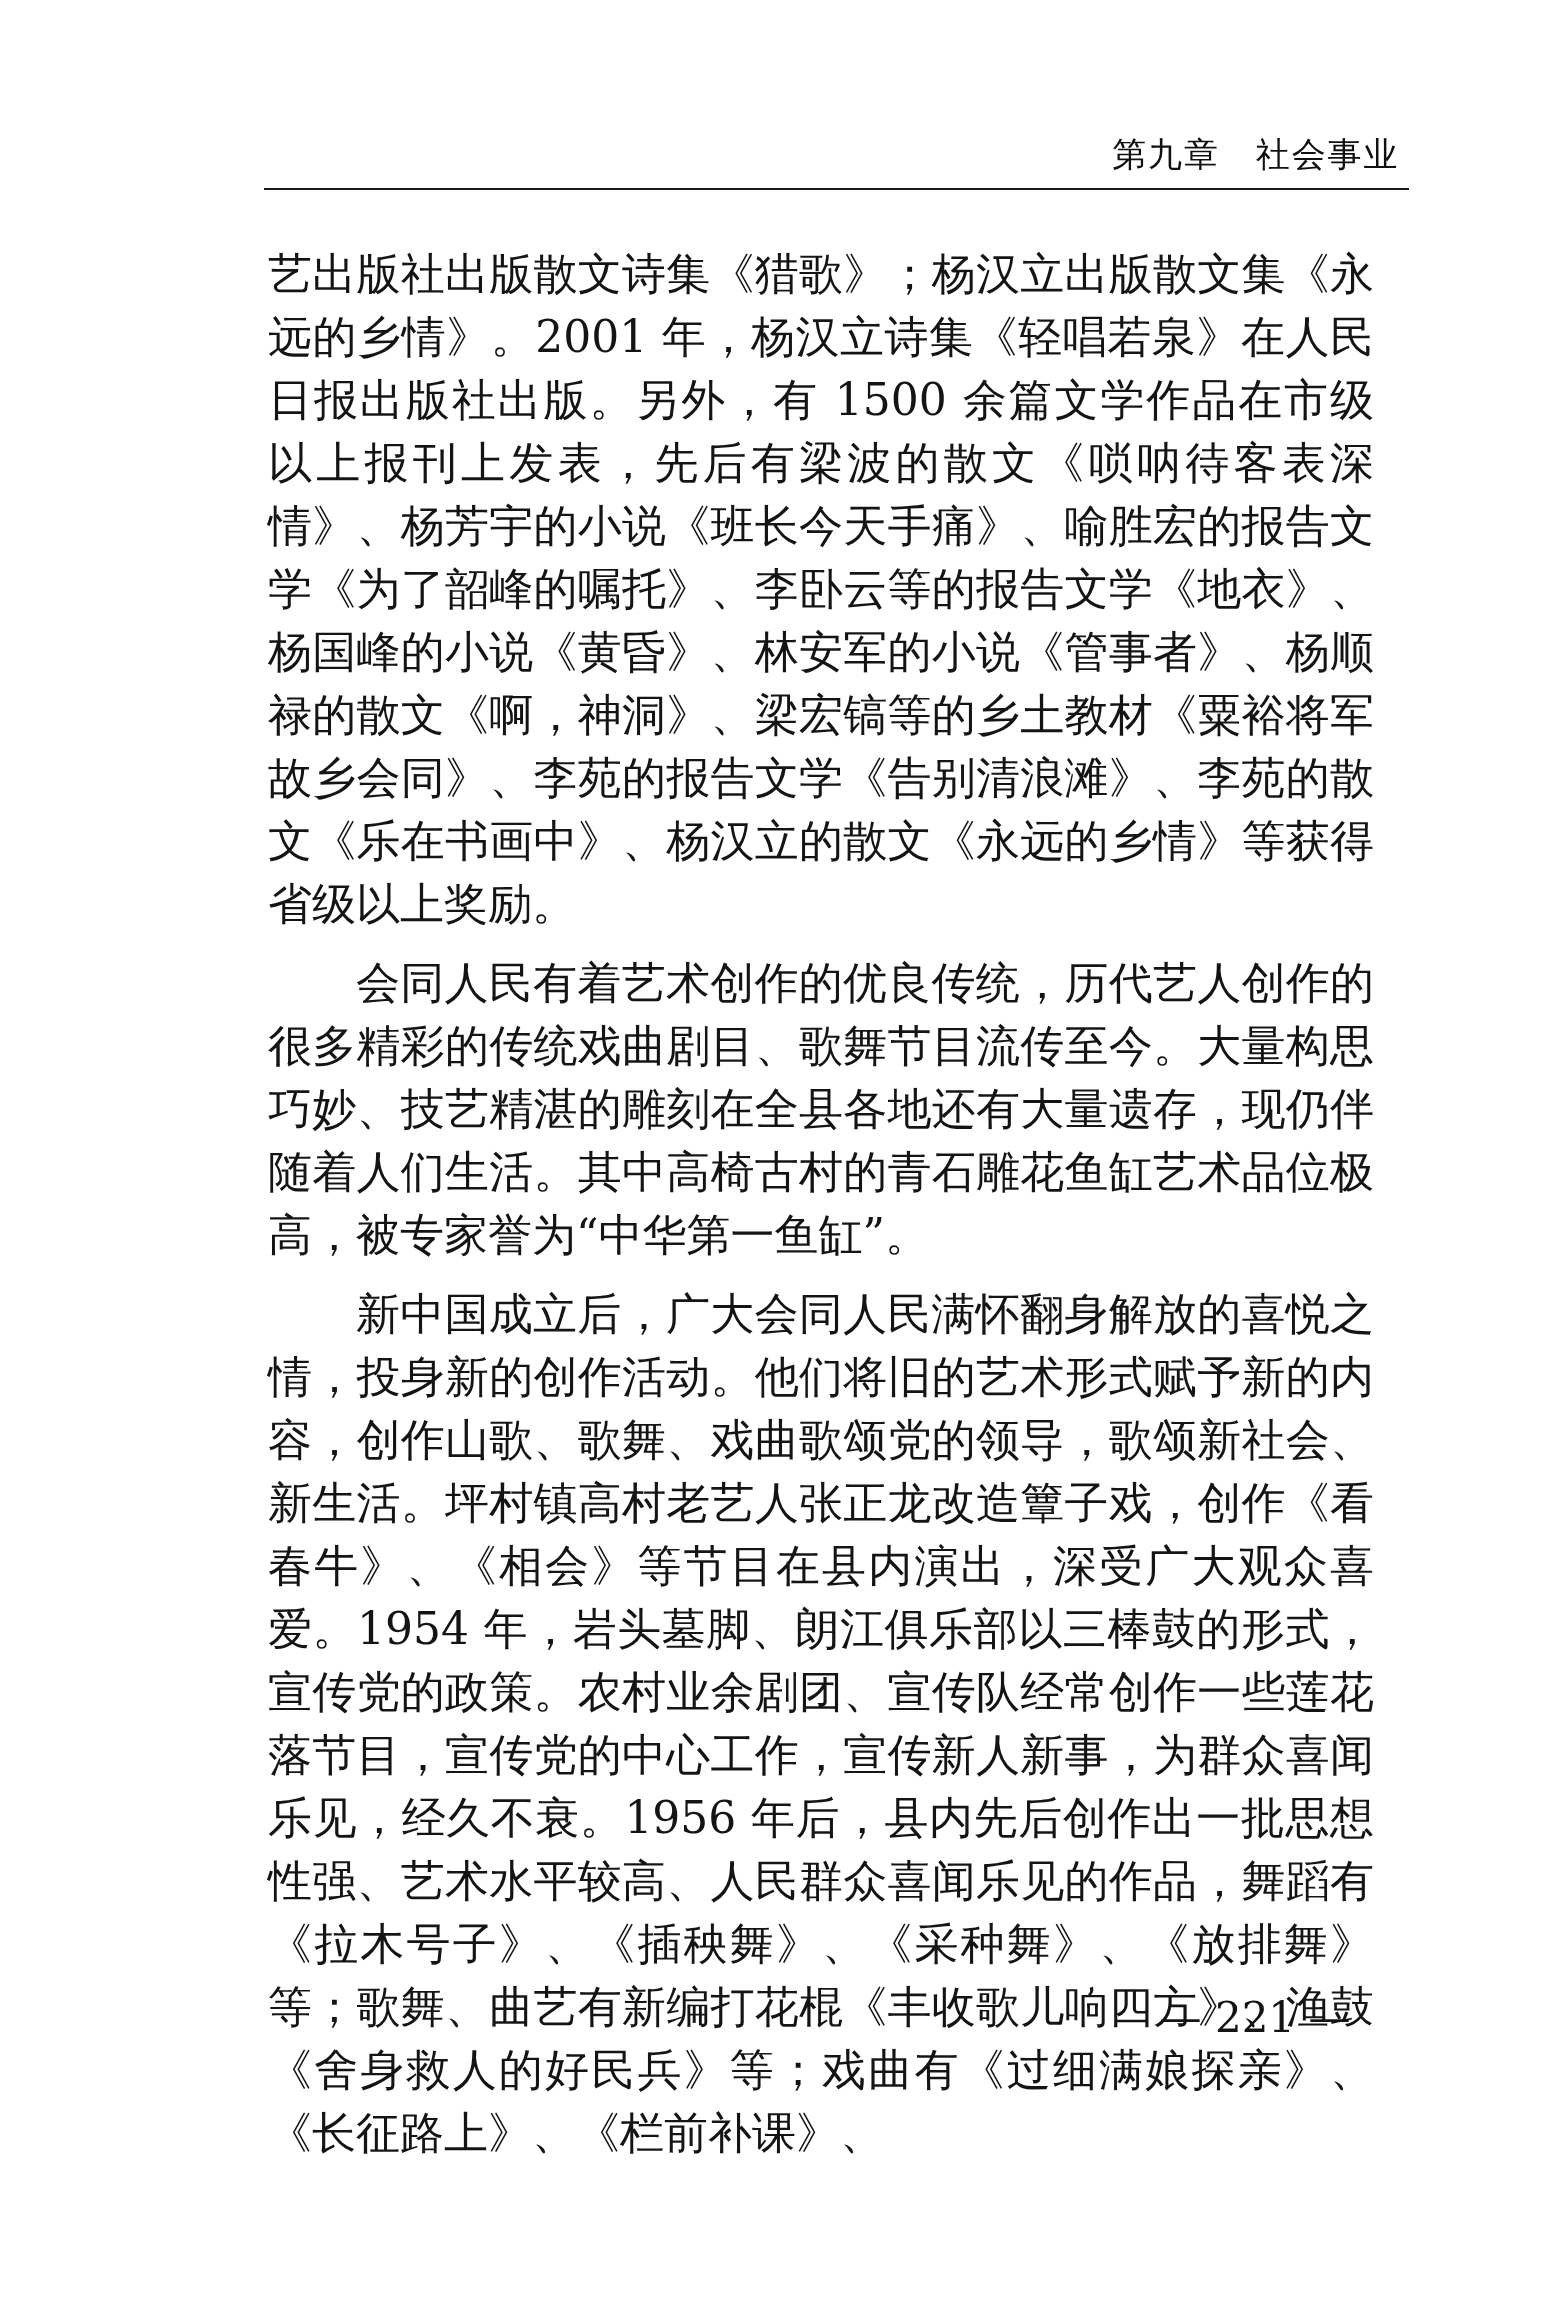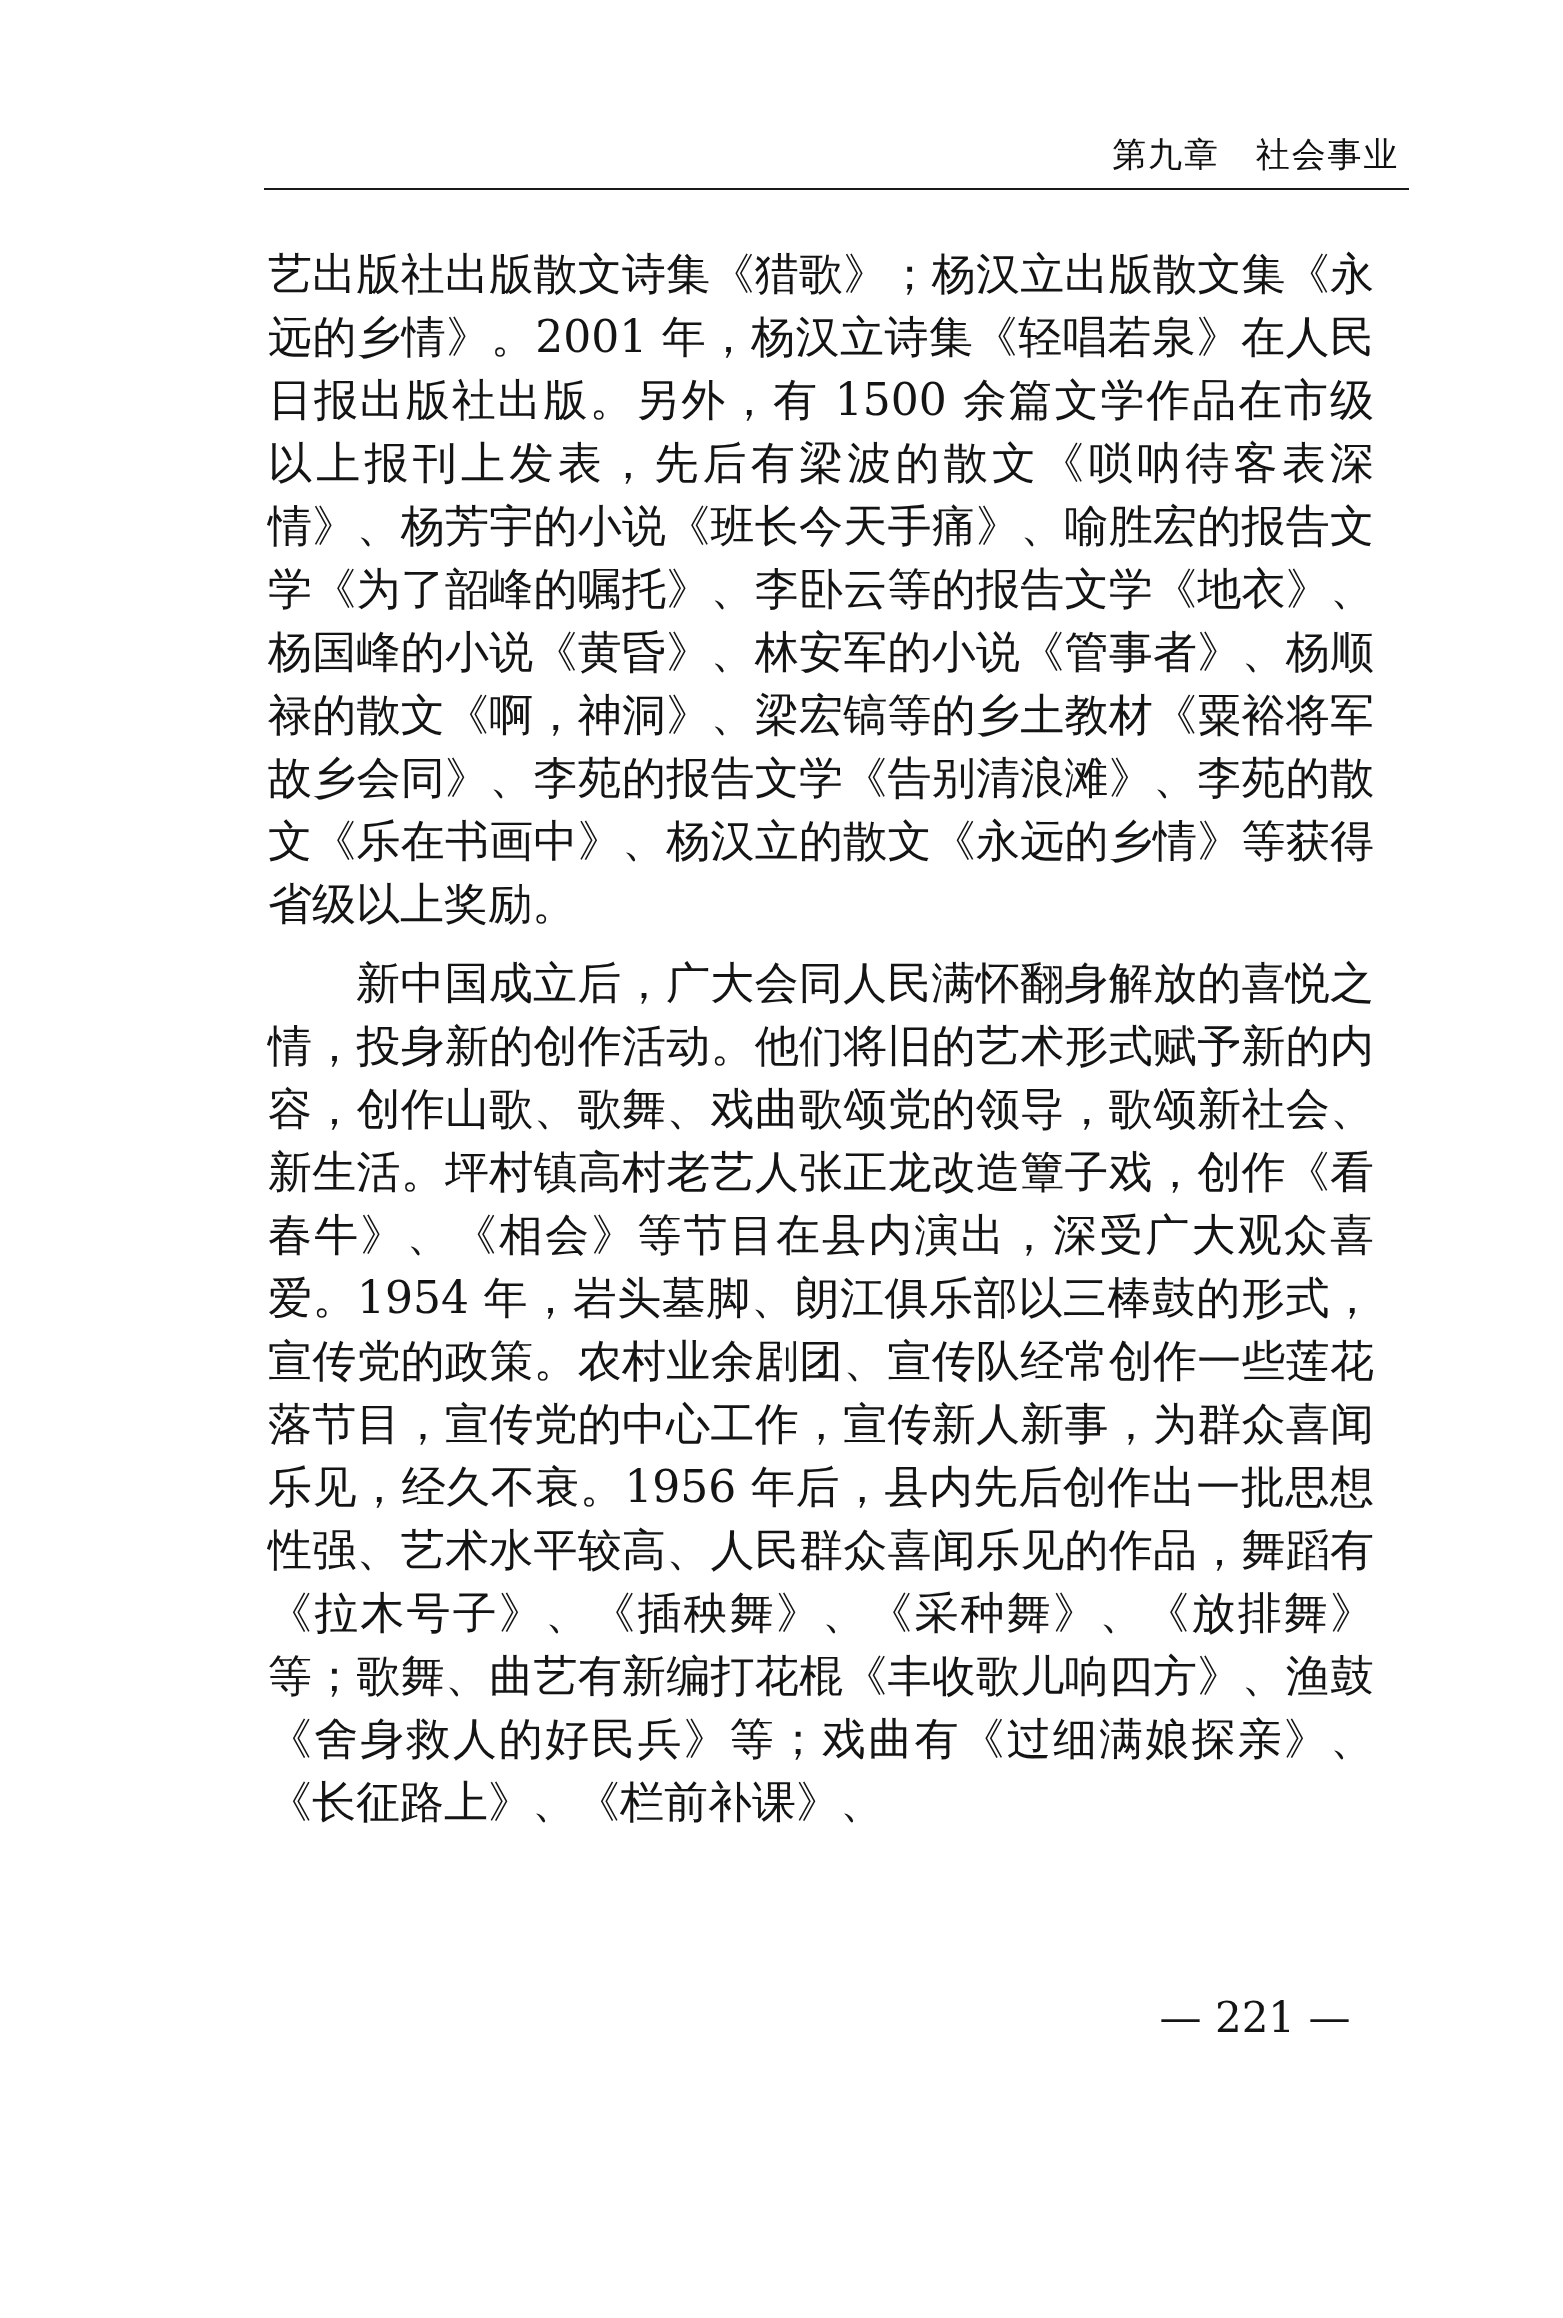--- a/index.html
+++ b/index.html
@@ -79,17 +79,18 @@
 </head>
 <body>
 
 <div class="page-header">
   <span class="running-title">第九章　社会事业</span>
   <div class="header-rule"></div>
 </div>
 
 <div class="body-text">
   <p>艺出版社出版散文诗集《猎歌》；杨汉立出版散文集《永远的乡情》。2001 年，杨汉立诗集《轻唱若泉》在人民日报出版社出版。另外，有 1500 余篇文学作品在市级以上报刊上发表，先后有梁波的散文《唢呐待客表深情》、杨芳宇的小说《班长今天手痛》、喻胜宏的报告文学《为了韶峰的嘱托》、李卧云等的报告文学《地衣》、杨国峰的小说《黄昏》、林安军的小说《管事者》、杨顺禄的散文《啊，神洞》、梁宏镐等的乡土教材《粟裕将军故乡会同》、李苑的报告文学《告别清浪滩》、李苑的散文《乐在书画中》、杨汉立的散文《永远的乡情》等获得省级以上奖励。</p>
+  <p class="indent">会同人民有着艺术创作的优良传统，历代艺人创作的很多精彩的传统戏曲剧目、歌舞节目流传至今。大量构思巧妙、技艺精湛的雕刻在全县各地还有大量遗存，现仍伴随着人们生活。其中高椅古村的青石雕花鱼缸艺术品位极高，被专家誉为“中华第一鱼缸”。</p>
   <p class="indent">新中国成立后，广大会同人民满怀翻身解放的喜悦之情，投身新的创作活动。他们将旧的艺术形式赋予新的内容，创作山歌、歌舞、戏曲歌颂党的领导，歌颂新社会、新生活。坪村镇高村老艺人张正龙改造簟子戏，创作《看春牛》、《相会》等节目在县内演出，深受广大观众喜爱。1954 年，岩头墓脚、朗江俱乐部以三棒鼓的形式，宣传党的政策。农村业余剧团、宣传队经常创作一些莲花落节目，宣传党的中心工作，宣传新人新事，为群众喜闻乐见，经久不衰。1956 年后，县内先后创作出一批思想性强、艺术水平较高、人民群众喜闻乐见的作品，舞蹈有《拉木号子》、《插秧舞》、《采种舞》、《放排舞》等；歌舞、曲艺有新编打花棍《丰收歌儿响四方》、渔鼓《舍身救人的好民兵》等；戏曲有《过细满娘探亲》、《长征路上》、《栏前补课》、</p>
 </div>
 
 <div class="page-number">— 221 —</div>
 
 
 </body></html>

